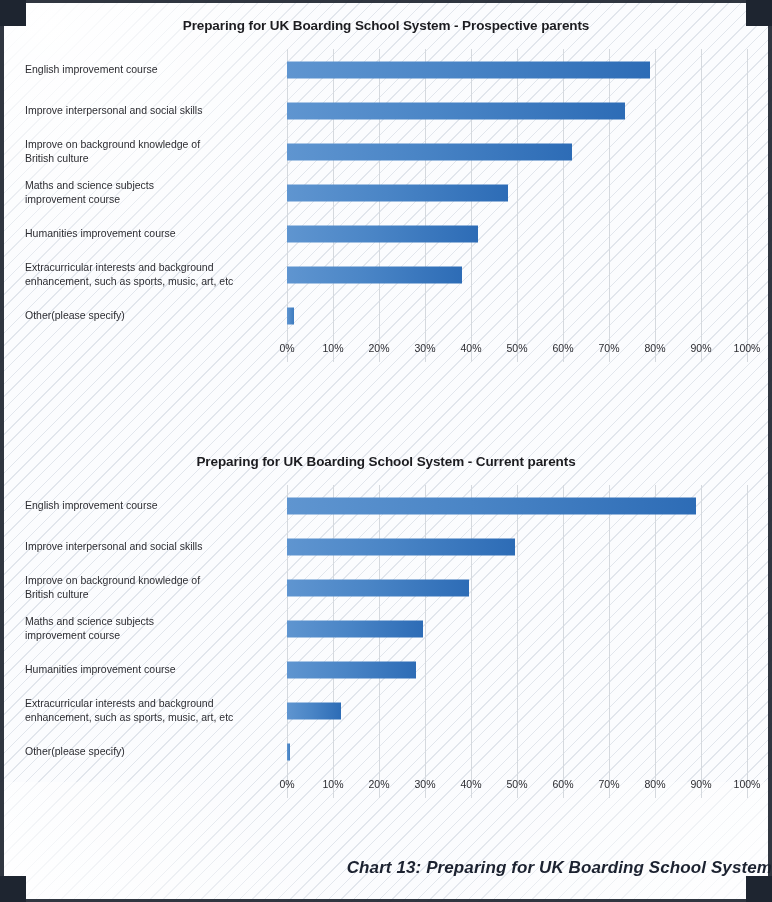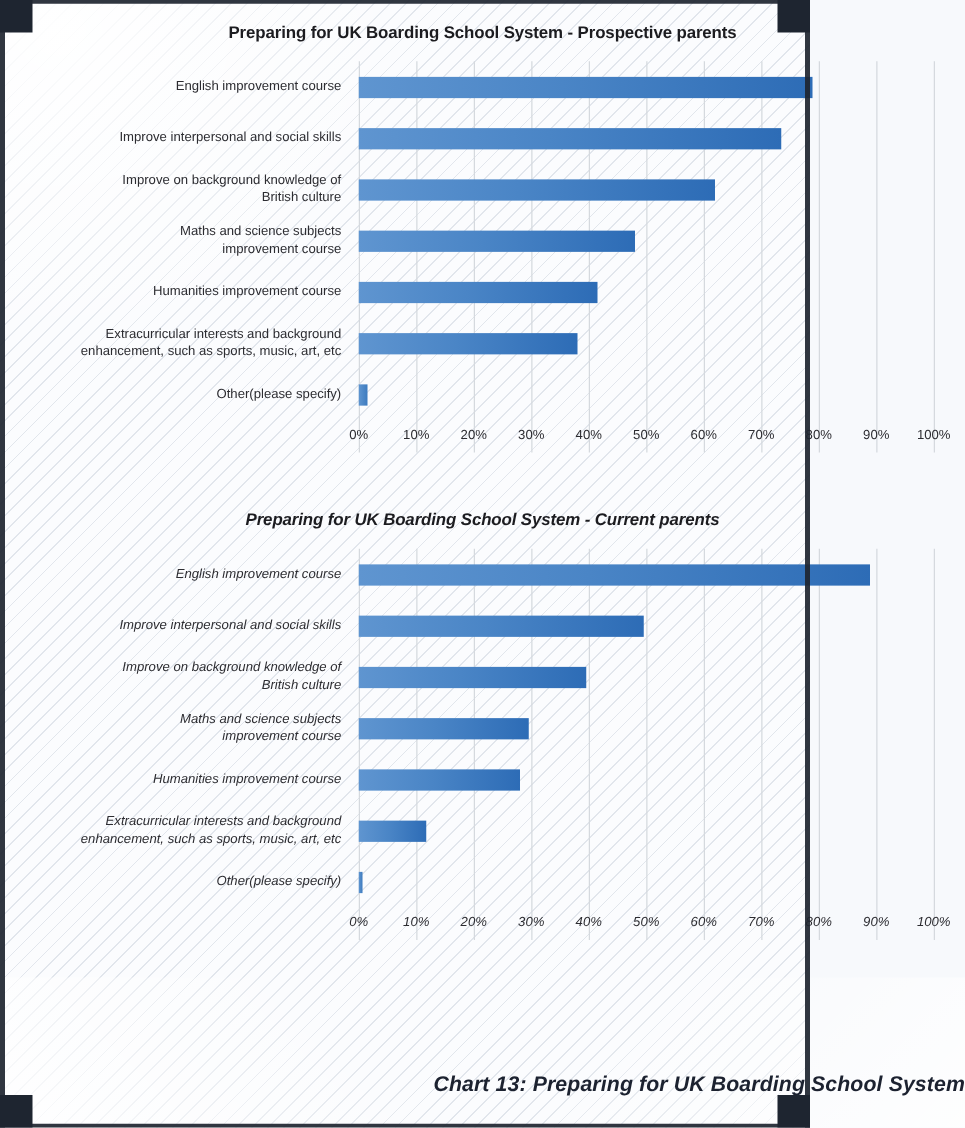--- a/index.html
+++ b/index.html
@@ -10,21 +10,21 @@
     width: 772px;
     height: 902px;
     font-family: "Liberation Sans", sans-serif;
     background: #f7f9fc;
     overflow: hidden;
   }
 
   
   #page {
     position: relative;
-    width: 648px;
+    width: 772px;
     height: 902px;
     background-color: #fbfcfe;
     background-image:
       repeating-linear-gradient(
         -45deg,
         rgba(205, 212, 222, 0.55) 0px,
         rgba(205, 212, 222, 0.55) 1px,
         rgba(255, 255, 255, 0) 1px,
         rgba(255, 255, 255, 0) 9px
       );
@@ -69,21 +69,21 @@
   #frame-edges .bl { left: 0; bottom: 0; }
   #frame-edges .br { right: 0; bottom: 0; }
 
   
   .chart-block {
     position: absolute;
     left: 0;
     width: 772px;
   }
   #chart-1 { top: 18px; }
-  #chart-2 { top: 408px; font-style: italic; }
+  #chart-2 { top: 454px; }
 
   .chart-title {
     text-align: center;
     font-size: 13.5px;
     font-weight: bold;
     color: #1c1c20;
     letter-spacing: -0.1px;
     margin: 0 0 16px 0;
     padding: 0 40px;
   }
@@ -103,22 +103,20 @@
   .row {
     position: relative;
     display: flex;
     align-items: center;
     height: 41px;
   }
 
   .cat-label {
     width: 262px;
     flex: 0 0 262px;
-    text-align: right;
-    padding-right: 14px;
     box-sizing: border-box;
     font-size: 10.5px;
     color: #2c2c31;
     line-height: 1.28;
     white-space: pre-line;
   }
 
   .track {
     position: relative;
     flex: 1 1 auto;

